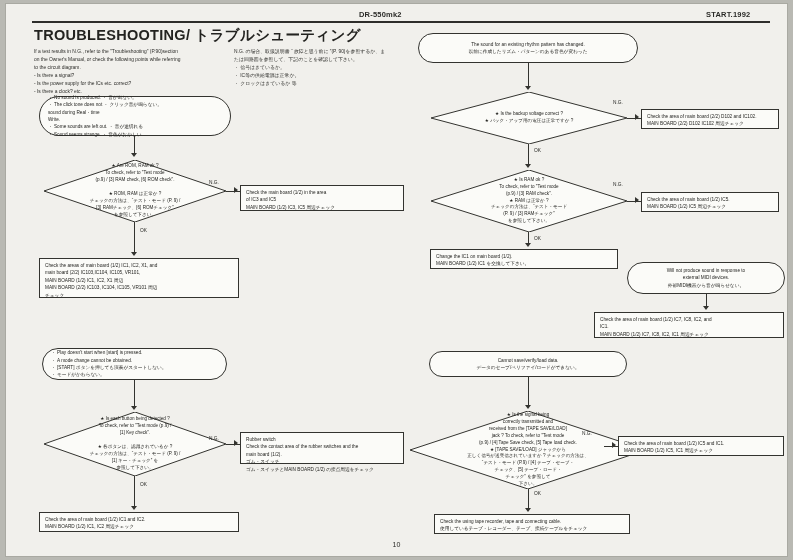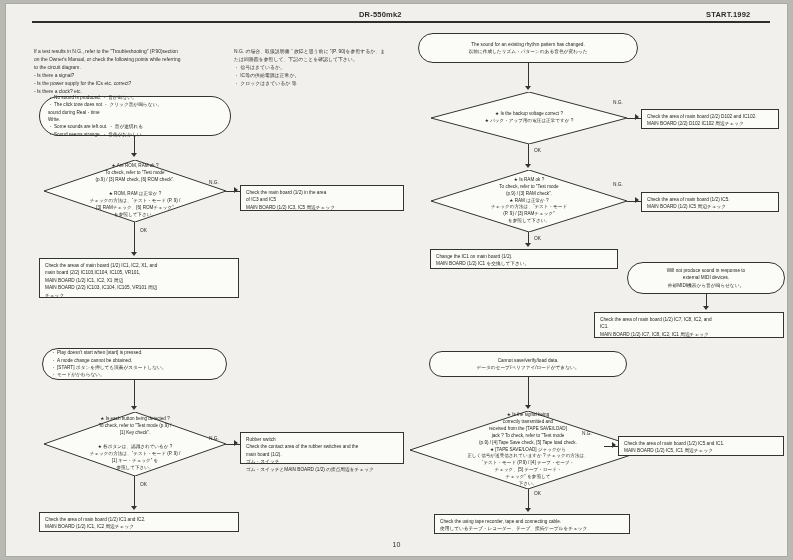--- a/index.html
+++ b/index.html
@@ -81,20 +81,21 @@
   .lbl{position:absolute;font-size:4.8px;color:#262623;}
 </style>
 </head>
 <body>
 
 <div id="page">
 
   <div class="hdr" id="hdr-model">DR-550mk2</div>
   <div class="hdr" id="hdr-date">START.1992</div>
   <div id="hdr-rule"></div>
+  <div id="title">TROUBLESHOOTING/ トラブルシューティング</div>
 
   <div class="intro" id="intro-en">If a test results in N.G., refer to the "Troubleshooting" (P.90)section
 on the Owner's Manual, or check the following points while referring
 to the circuit diagram.
   -  Is there a signal?
   -  Is the power supply for the ICs etc. correct?
   -  Is there a clock? etc.</div>
   <div class="intro" id="intro-jp">N.G. の場合、取扱説明書 “ 故障と思う前に ”(P. 90)を参照するか、ま
 たは回路図を参照して、下記のことを確認して下さい。
   ・ 信号はきているか。

